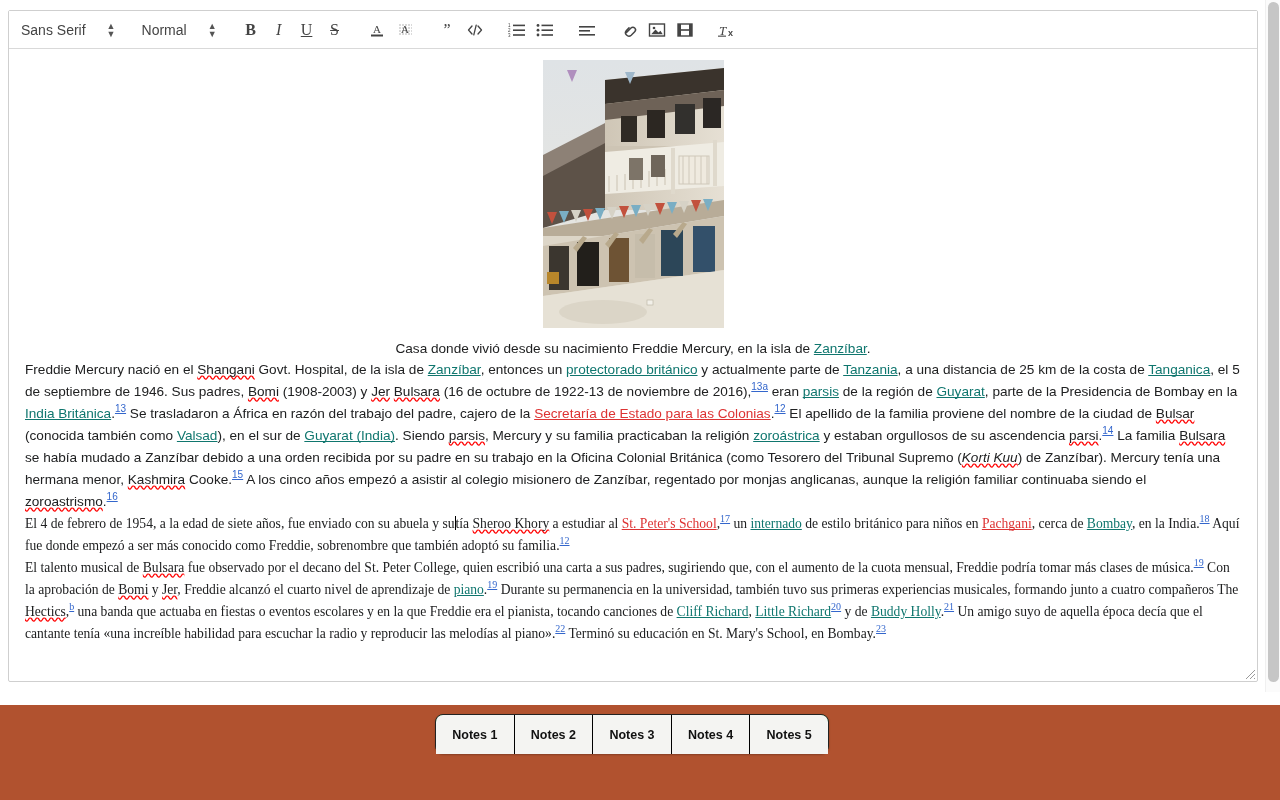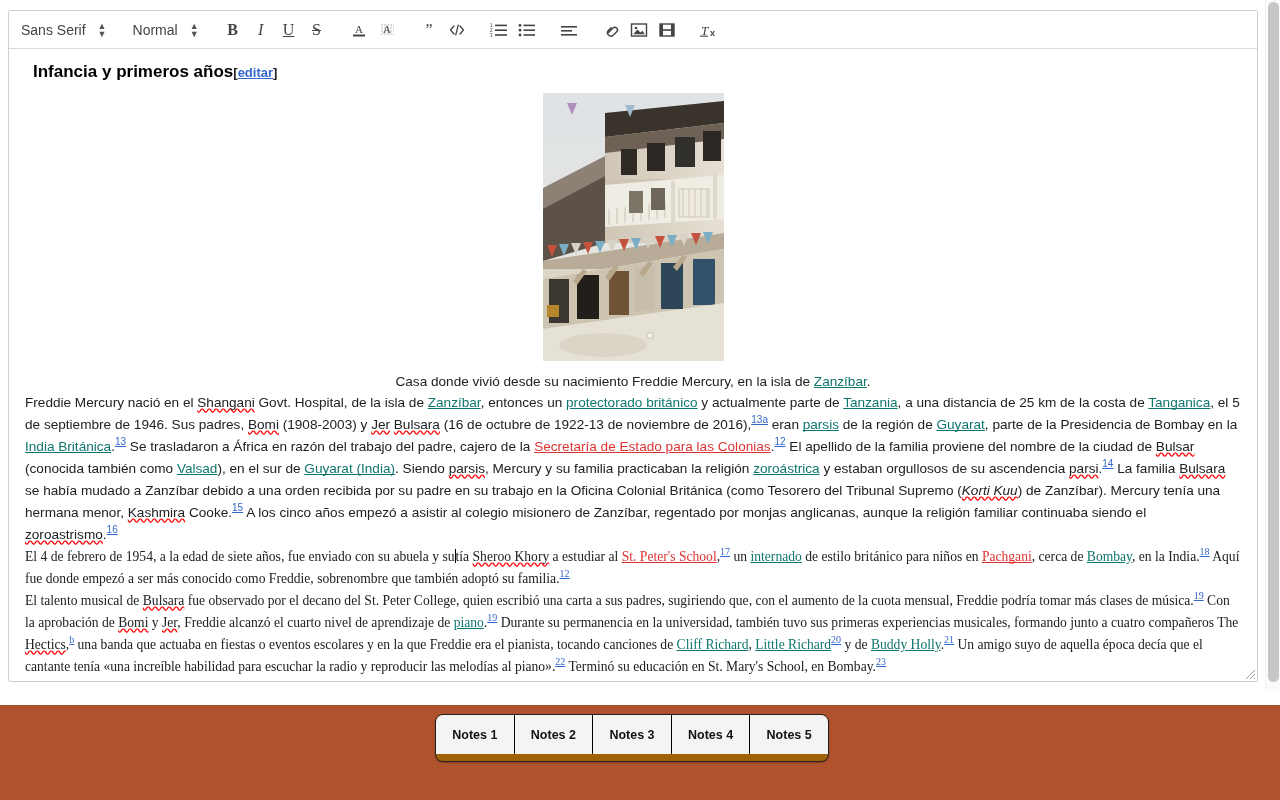--- a/index.html
+++ b/index.html
@@ -31,20 +31,21 @@
     padding: 0 6px;
     background: #fff;
     color: #444;
   }
   .tb-select {
     display: flex; align-items: center;
     font-size: 14px; color: #444;
     padding: 0 6px; height: 26px;
     cursor: pointer; user-select: none;
     white-space: nowrap;
+    gap: 9px;
   }
   .tb-select .lbl { margin-right: 12px; }
   .updown { font-size: 9px; line-height: 8px; display: flex; flex-direction: column; color: #555; }
   .tb-gap { width: 14px; }
   .tb-btn {
     width: 28px; height: 26px;
     display: flex; align-items: center; justify-content: center;
     cursor: pointer; color: #444;
     font-size: 15px;
   }
@@ -127,22 +128,22 @@
   }
 
   
   #bottom {
     position: absolute; left: 0; top: 705px;
     width: 1280px; height: 95px;
     background: #b1522f;
   }
   #tabs {
     position: absolute; left: 435px; top: 9px;
-    width: 394px; height: 48px;
-    background: #a16207;
+    width: 394px; height: 40px;
+    background: #15803d;
     border: 1px solid #222;
     border-radius: 8px;
     display: flex;
     box-shadow: 0 1px 2px rgba(0,0,0,.25);
   }
   .tab {
     flex: 1 1 0;
     background: #f4f4f2;
     border-right: 1px solid #000;
     font-size: 12.5px;
@@ -308,23 +309,20 @@
         <svg width="20" height="16" viewBox="0 0 20 16">
           <text x="2" y="13" font-size="13" font-style="italic" font-family="Liberation Serif, serif" fill="#444">T</text>
           <text x="11" y="14" font-size="9" font-weight="bold" font-family="Liberation Sans, sans-serif" fill="#444">x</text>
           <rect x="1" y="13.6" width="8" height="1.1" fill="#444"></rect>
         </svg>
       </div>
     </div>
 
     <div id="content">
 
-      <h2 id="sec-title">
-        <span>Infancia y primeros años</span><span class="brk">[</span><a class="edit-link" href="#">editar</a><span class="brk">]</span>
-      </h2>
 
       <div class="figure">
         <span class="photo">
           <svg width="181" height="268" viewBox="0 0 181 268" preserveAspectRatio="none">
             <defs>
               <linearGradient id="sky" x1="0" y1="0" x2="0" y2="1">
                 <stop offset="0" stop-color="#dfe3e6"></stop>
                   <stop offset="1" stop-color="#e9e6de"></stop>
               </linearGradient>
               <linearGradient id="wall" x1="0" y1="0" x2="1" y2="0">

